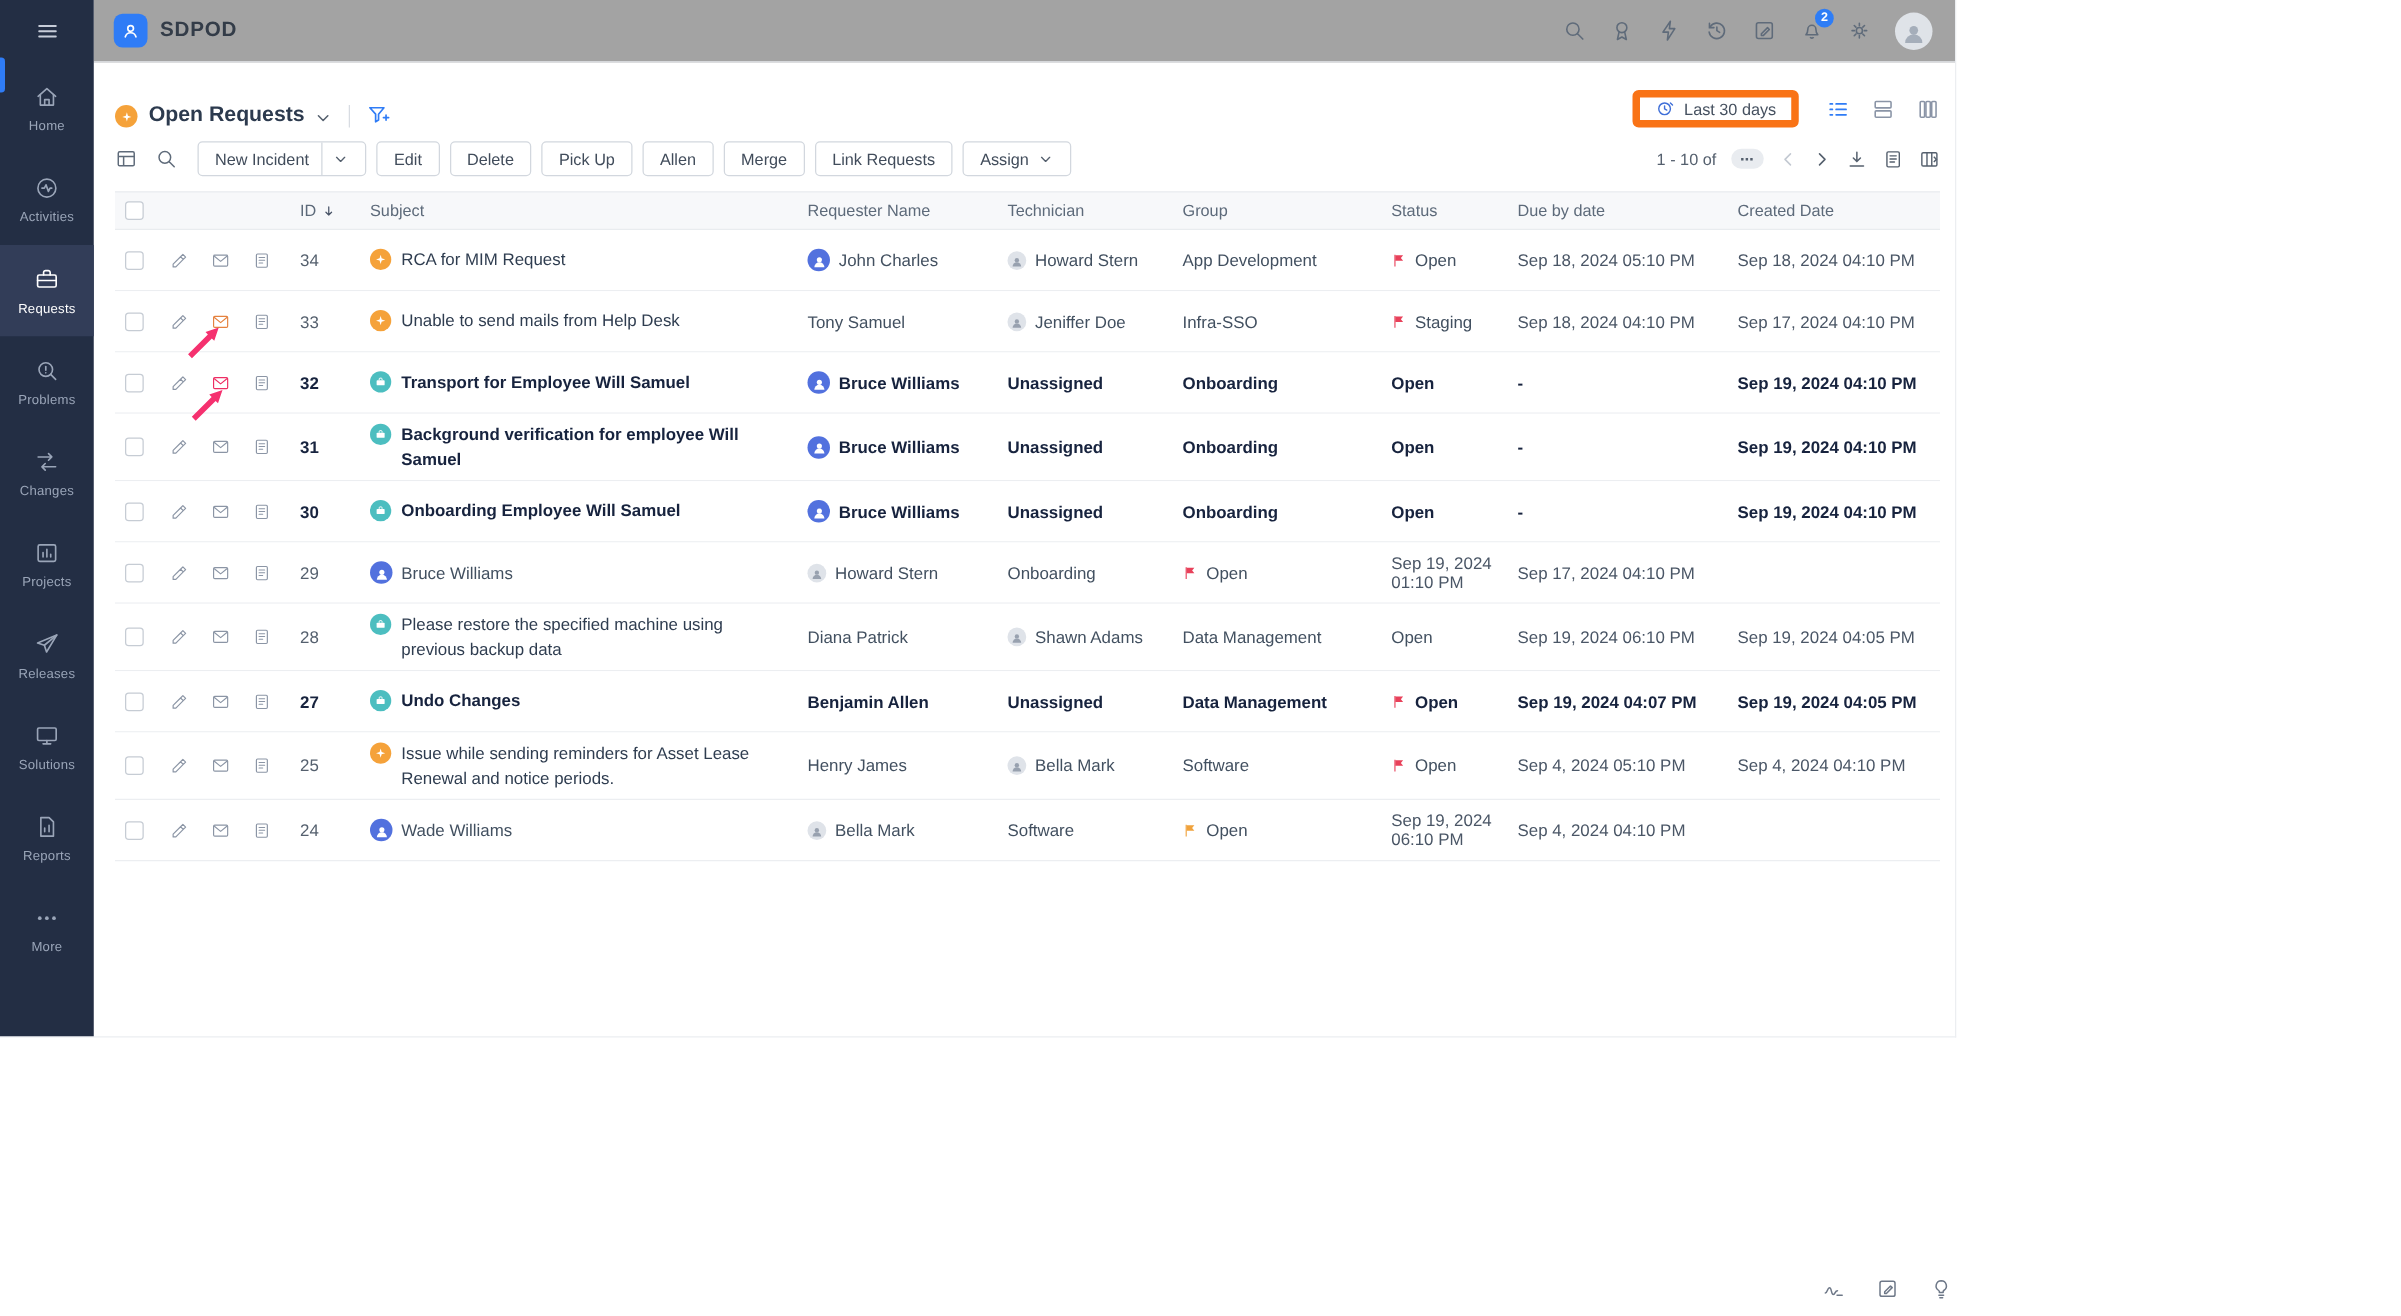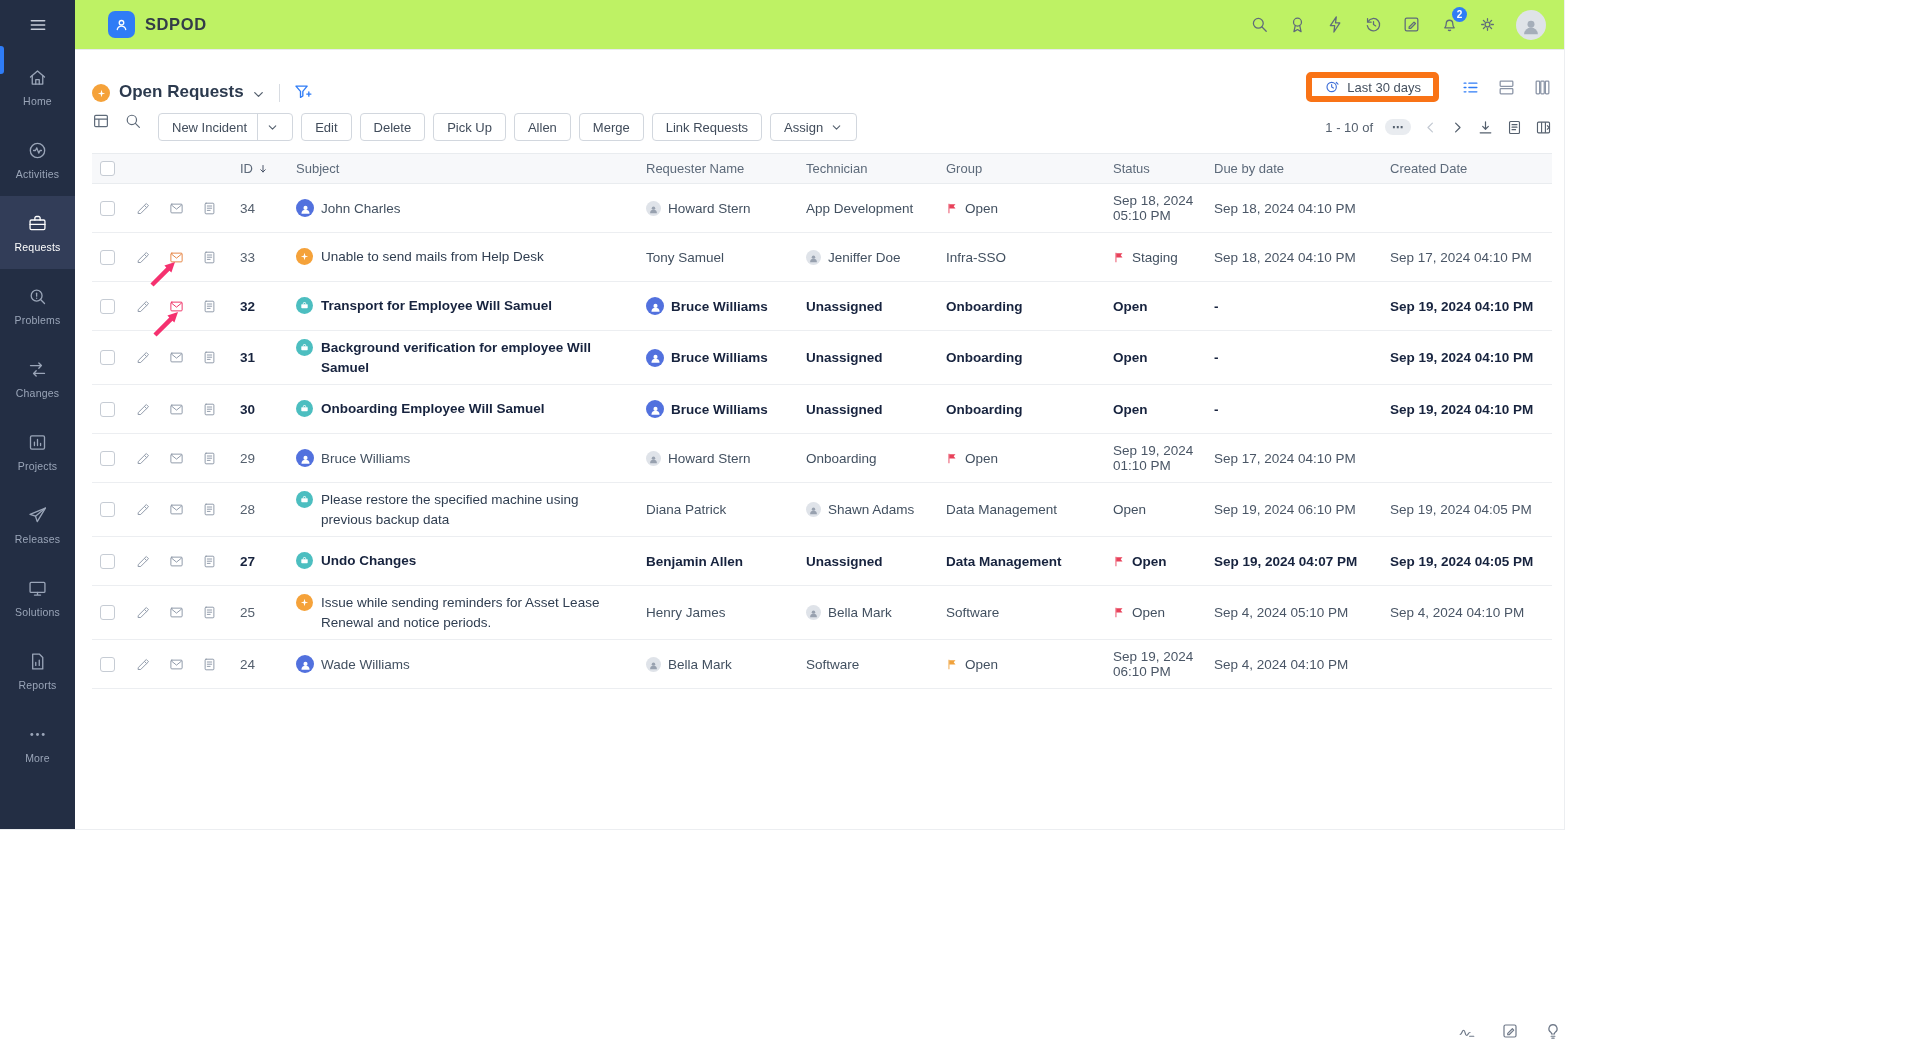--- a/index.html
+++ b/index.html
@@ -21,21 +21,21 @@
   .hamburger{height:50px;display:flex;align-items:center;justify-content:center;color:#c7cdd9;cursor:pointer}
   .hamburger .ic{width:20px;height:20px}
   .sidebar-accent{position:absolute;left:0;top:46px;width:4px;height:28px;background:var(--accent);border-radius:0 3px 3px 0}
   .nav-item{height:73px;display:flex;flex-direction:column;align-items:center;justify-content:center;gap:7px;color:#9aa5b8;cursor:pointer}
   .nav-item .ic{width:21px;height:21px}
   .nav-label{font-size:10.5px;letter-spacing:.2px}
   .nav-item.active{background:#323d58;color:#fff}
 
   
   .main{flex:1;display:flex;flex-direction:column;min-width:0}
-  .topbar{height:50px;border-bottom:1px solid #e8eaee;display:flex;align-items:center;padding:0 18px 0 33px;background:#bef264}
+  .topbar{height:50px;border-bottom:1px solid #e8eaee;display:flex;align-items:center;padding:0 18px 0 16px;background:#a3a3a3}
   .logo-box{width:27px;height:27px;border-radius:7px;background:var(--accent);display:flex;align-items:center;justify-content:center}
   .logo-box .ic{width:17px;height:17px;color:#fff}
   .app-name{font-size:16.5px;font-weight:700;color:#333c48;letter-spacing:.6px;margin-left:10px}
   .topbar-right{margin-left:auto;display:flex;align-items:center;gap:19px;color:#5f6b7a}
   .topbar-right .ic{width:19px;height:19px;cursor:pointer}
   .bell-wrap{position:relative}
   .badge{position:absolute;top:-7px;right:-8px;min-width:15px;height:15px;border-radius:8px;background:var(--badge-blue);color:#fff;font-size:10px;font-weight:700;display:flex;align-items:center;justify-content:center;padding:0 3px}
   .tb-avatar{width:30px;height:30px;border-radius:50%;background:#dfe3e8;color:#a5aeba;display:flex;align-items:center;justify-content:center;overflow:hidden;cursor:pointer}
   .tb-avatar svg{width:22px;height:22px;margin-top:4px}
 
@@ -50,21 +50,21 @@
   .vdiv{width:1px;height:18px;background:#d8dce2;margin:0 13px}
   .filter-funnel{width:20px;height:20px;color:var(--accent);cursor:pointer}
   .ph-right{margin-left:auto;display:flex;align-items:center}
   .pill-btn{display:flex;align-items:center;gap:7px;height:30px;padding:0 12px;border:6px solid #f97316;border-radius:5px;background:#fff;color:#45505f;font-size:13px;cursor:pointer}
   .pill-btn .ic{width:16px;height:16px;color:#3f6fd8}
   .view-toggles{display:flex;align-items:center;gap:17px;margin-left:22px;color:#8a94a6}
   .view-toggles .ic{width:19px;height:19px;cursor:pointer}
   .view-toggles .active{color:var(--accent)}
 
   
-  .toolbar{display:flex;margin-top:10px;height:30px}
+  .toolbar{display:flex;align-items:center;margin-top:10px;height:30px}
   .tool-ic{width:18px;height:18px;color:#5f6b7a;cursor:pointer}
   .toolbar .tool-ic + .tool-ic{margin-left:14px}
   .btn{display:inline-flex;align-items:center;height:28px;padding:0 13px;background:#fff;border:1px solid #d2d7de;border-radius:4px;font-size:13px;color:#414c5b;cursor:pointer;white-space:nowrap}
   .btn .chev{width:13px;height:13px;margin-left:7px;color:#55606e}
   .split-div{width:1px;height:26px;background:#d2d7de;margin:0 0 0 10px}
   .split .chev{margin-left:8px}
   .btn-group{display:flex;align-items:center;gap:8px;margin-left:16px}
   .tb-right{margin-left:auto;display:flex;align-items:center;gap:12px;color:#55606e}
   .pg-label{font-size:13px;color:#55606e}
   .ellipsis-pill{min-width:26px;height:16px;border-radius:8px;background:#e9ecf0;display:flex;align-items:center;justify-content:center;font-weight:700;letter-spacing:1px;font-size:11px;color:#55606e;cursor:pointer}
@@ -466,20 +466,28 @@
               </div>
               <div class="cell c-act">
                 <span class="ic" style="width:15px;height:15px">
                   <svg viewBox="0 0 24 24" fill="none" stroke="currentColor" stroke-width="1.5" stroke-linecap="round" stroke-linejoin="round">
                     <rect x="5" y="3.5" width="14" height="17" rx="1.5"></rect>
                     <path d="M8.5 8h7M8.5 11.5h7M8.5 15h4.5"></path>
                   </svg>
                 </span>
               </div>
               <div class="cell c-id">34</div>
+              <div class="cell c-subject">
+                <span class="ticon incident">
+                  <svg viewBox="0 0 24 24" fill="#fff">
+                    <path d="M12 4l1.8 6.2L20 12l-6.2 1.8L12 20l-1.8-6.2L4 12l6.2-1.8z"></path>
+                  </svg>
+                </span>
+                <span class="subj">RCA for MIM Request</span>
+              </div>
               <div class="cell c-req">
                 <span class="avatar-blue">
                   <svg viewBox="0 0 24 24" fill="currentColor">
                     <circle cx="12" cy="9" r="3.8"></circle>
                     <path d="M4.5 20a7.5 7.5 0 0 1 15 0z"></path>
                   </svg>
                 </span>
                 <span>John Charles</span>
               </div>
               <div class="cell c-tech">

